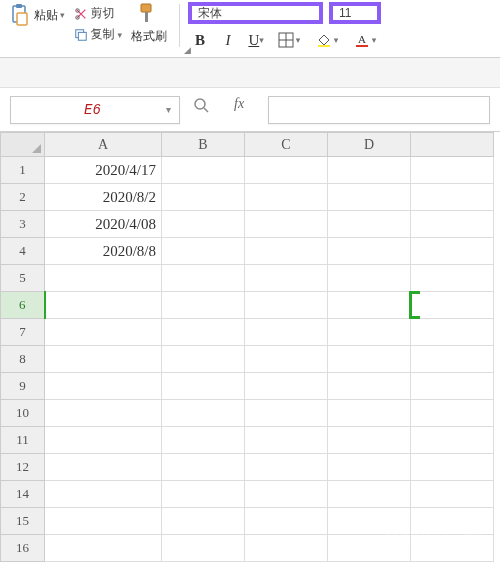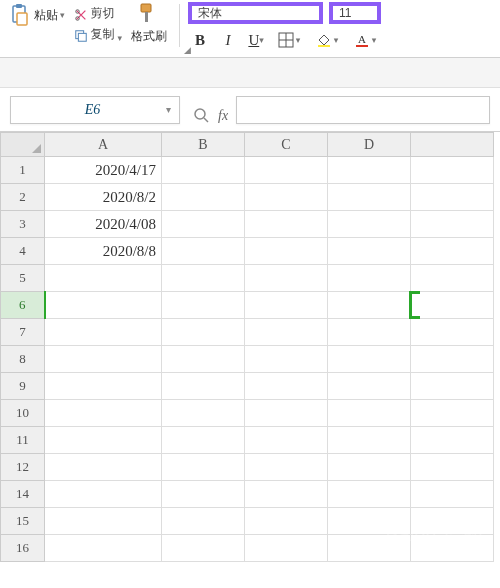--- a/index.html
+++ b/index.html
@@ -41,21 +41,21 @@
       display: flex; align-items: center; gap: 2px;
     }
     .mini-stack {
       display: flex;
       flex-direction: column;
       gap: 2px;
       padding-top: 2px;
     }
     .mini-btn {
       display: flex;
-      align-items: flex-end;
+      align-items: center;
       gap: 3px;
       font-size: 12px;
       color: #444;
       padding: 1px 3px;
       cursor: pointer;
     }
     .mini-btn svg { flex-shrink: 0; }
     .format-painter {
       display: flex;
       flex-direction: column;
@@ -123,32 +123,32 @@
       align-items: center;
       padding: 0 8px;
       box-shadow: 0 1px 2px rgba(0,0,0,0.05);
     }
     .name-box input {
       border: none;
       outline: none;
       width: 100%;
       text-align: center;
       font-size: 14px;
-      font-family: Liberation Serif, serif;
+      font-family: Liberation Mono, monospace;
       font-style: italic;
-      color: #0c4a6e;
+      color: #b91c1c;
     }
     .name-box .dd {
       color: #888;
       font-size: 10px;
     }
     .fx-group {
       display: flex;
-      align-items: flex-end;
-      gap: 8px;
+      align-items: flex-start;
+      gap: 24px;
       flex: 1;
     }
     .fx-label {
       font-style: italic;
       font-family: "Times New Roman", serif;
       font-size: 14px;
       color: #666;
     }
     .fx-input {
       flex: 1;

